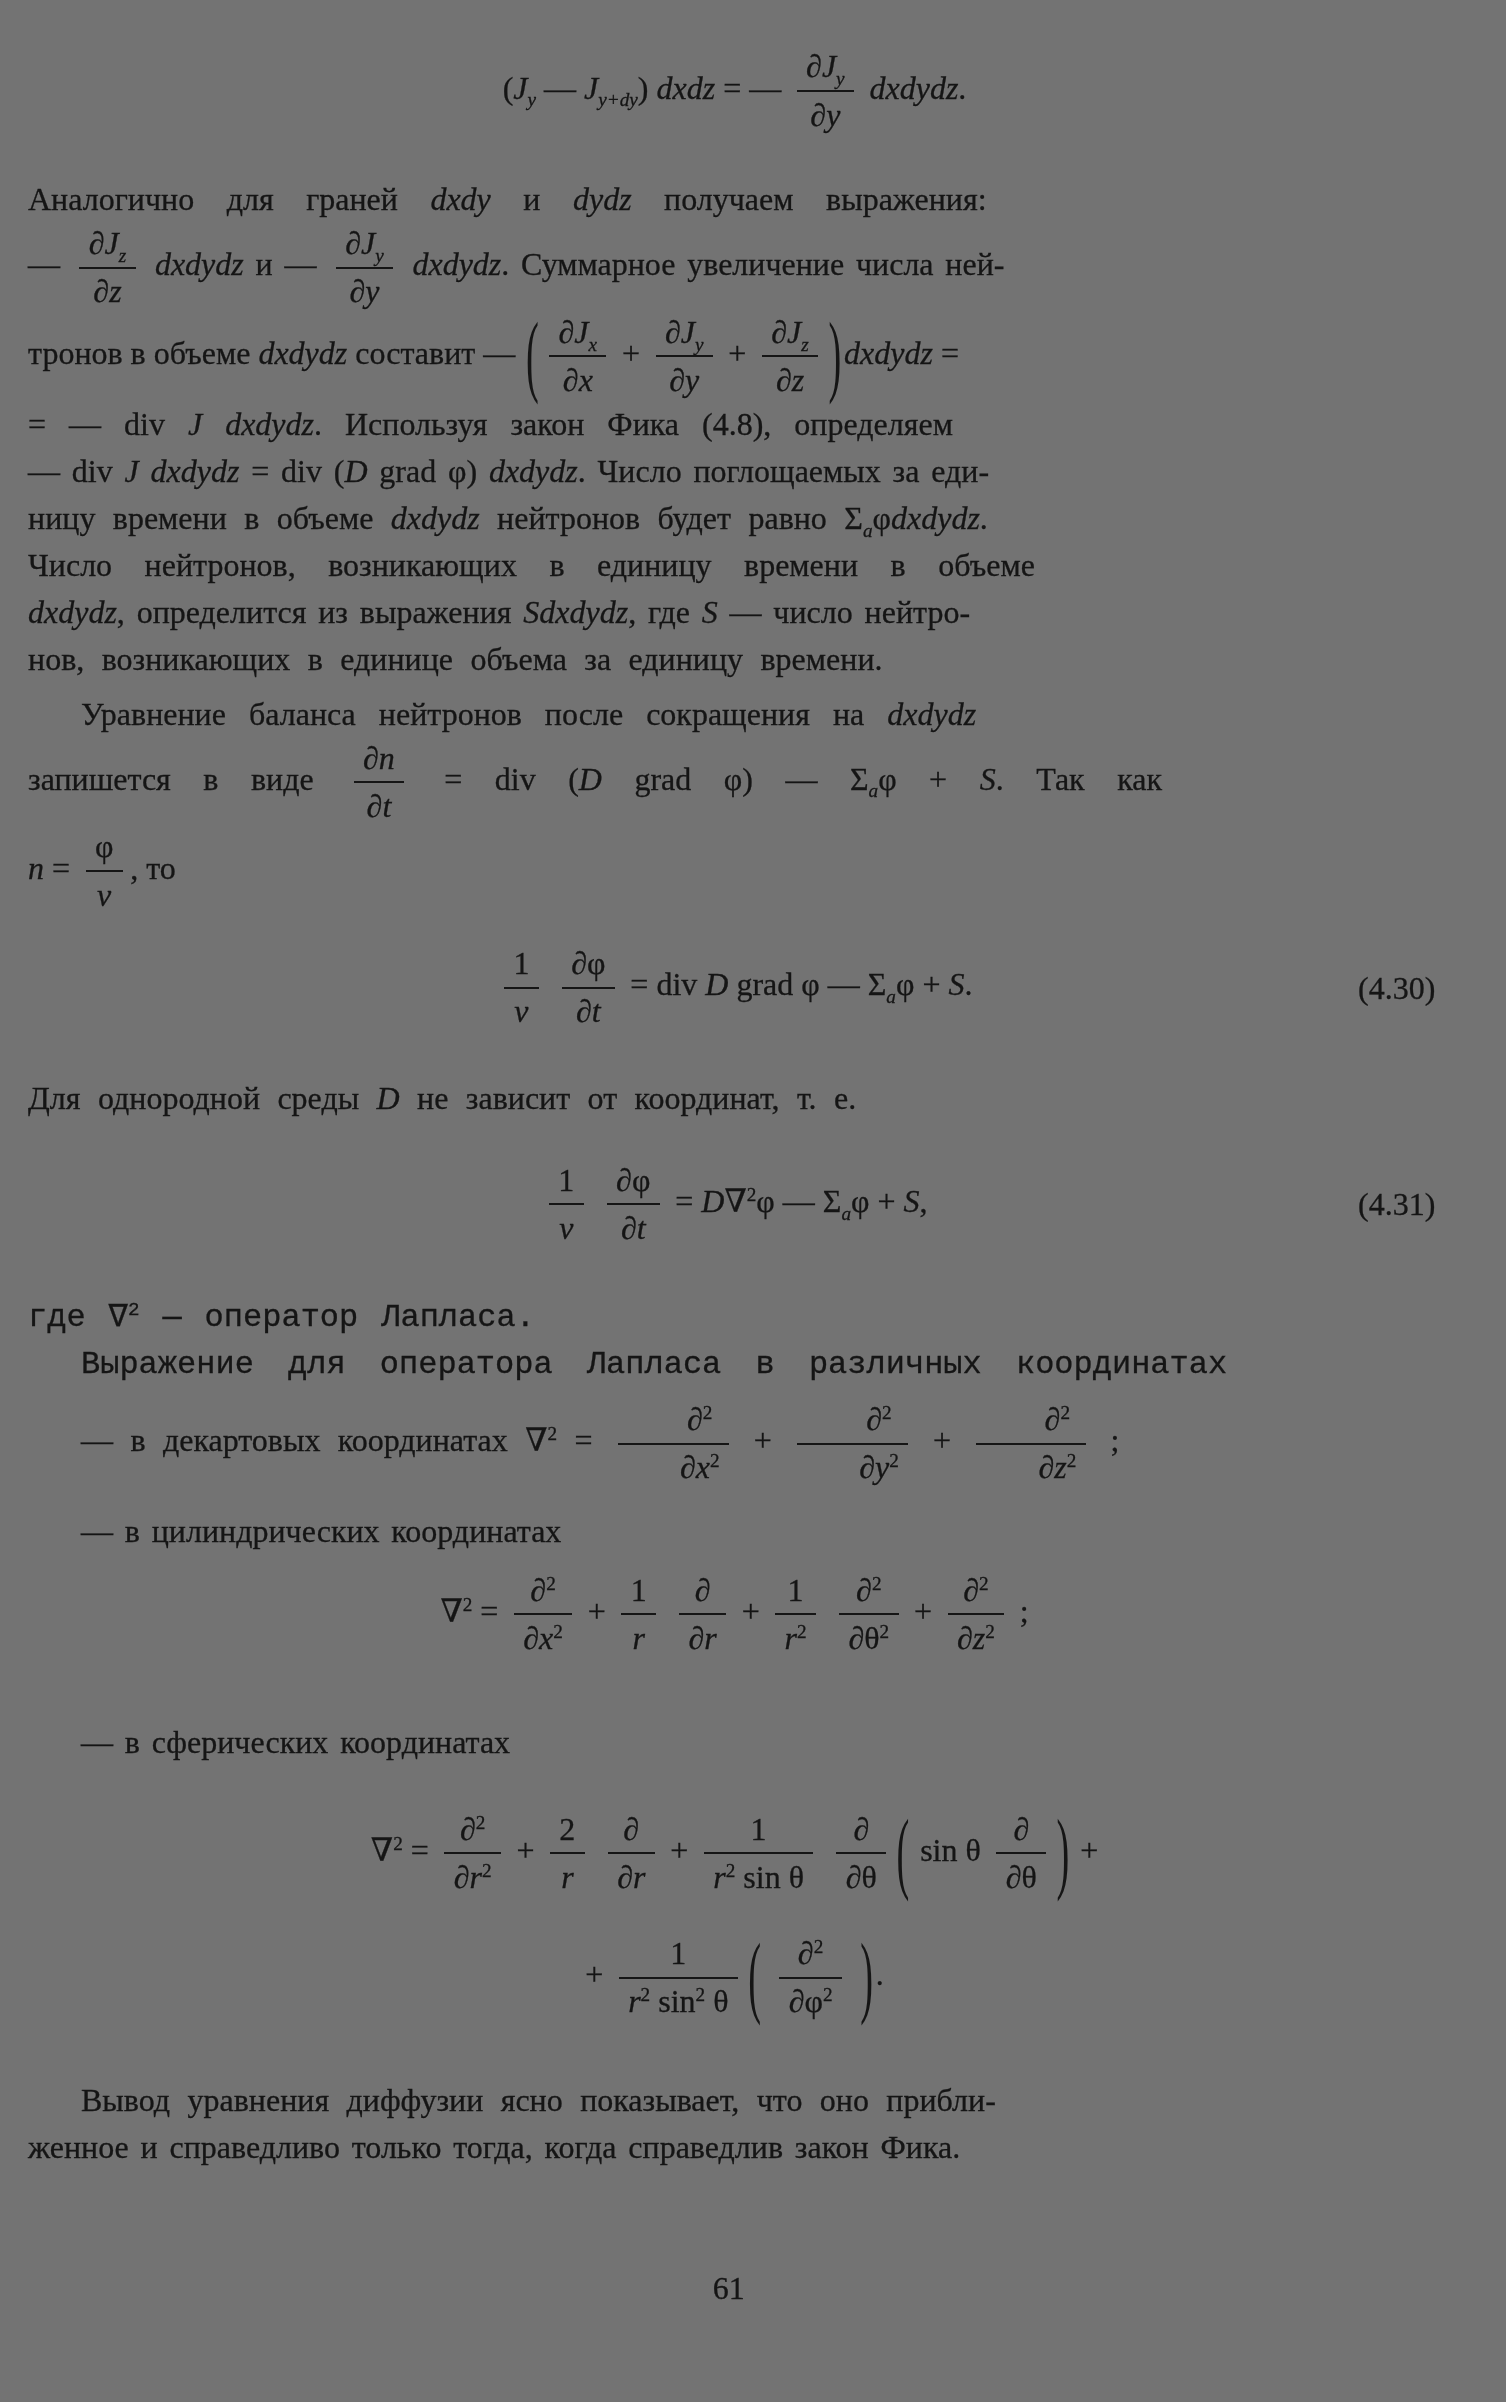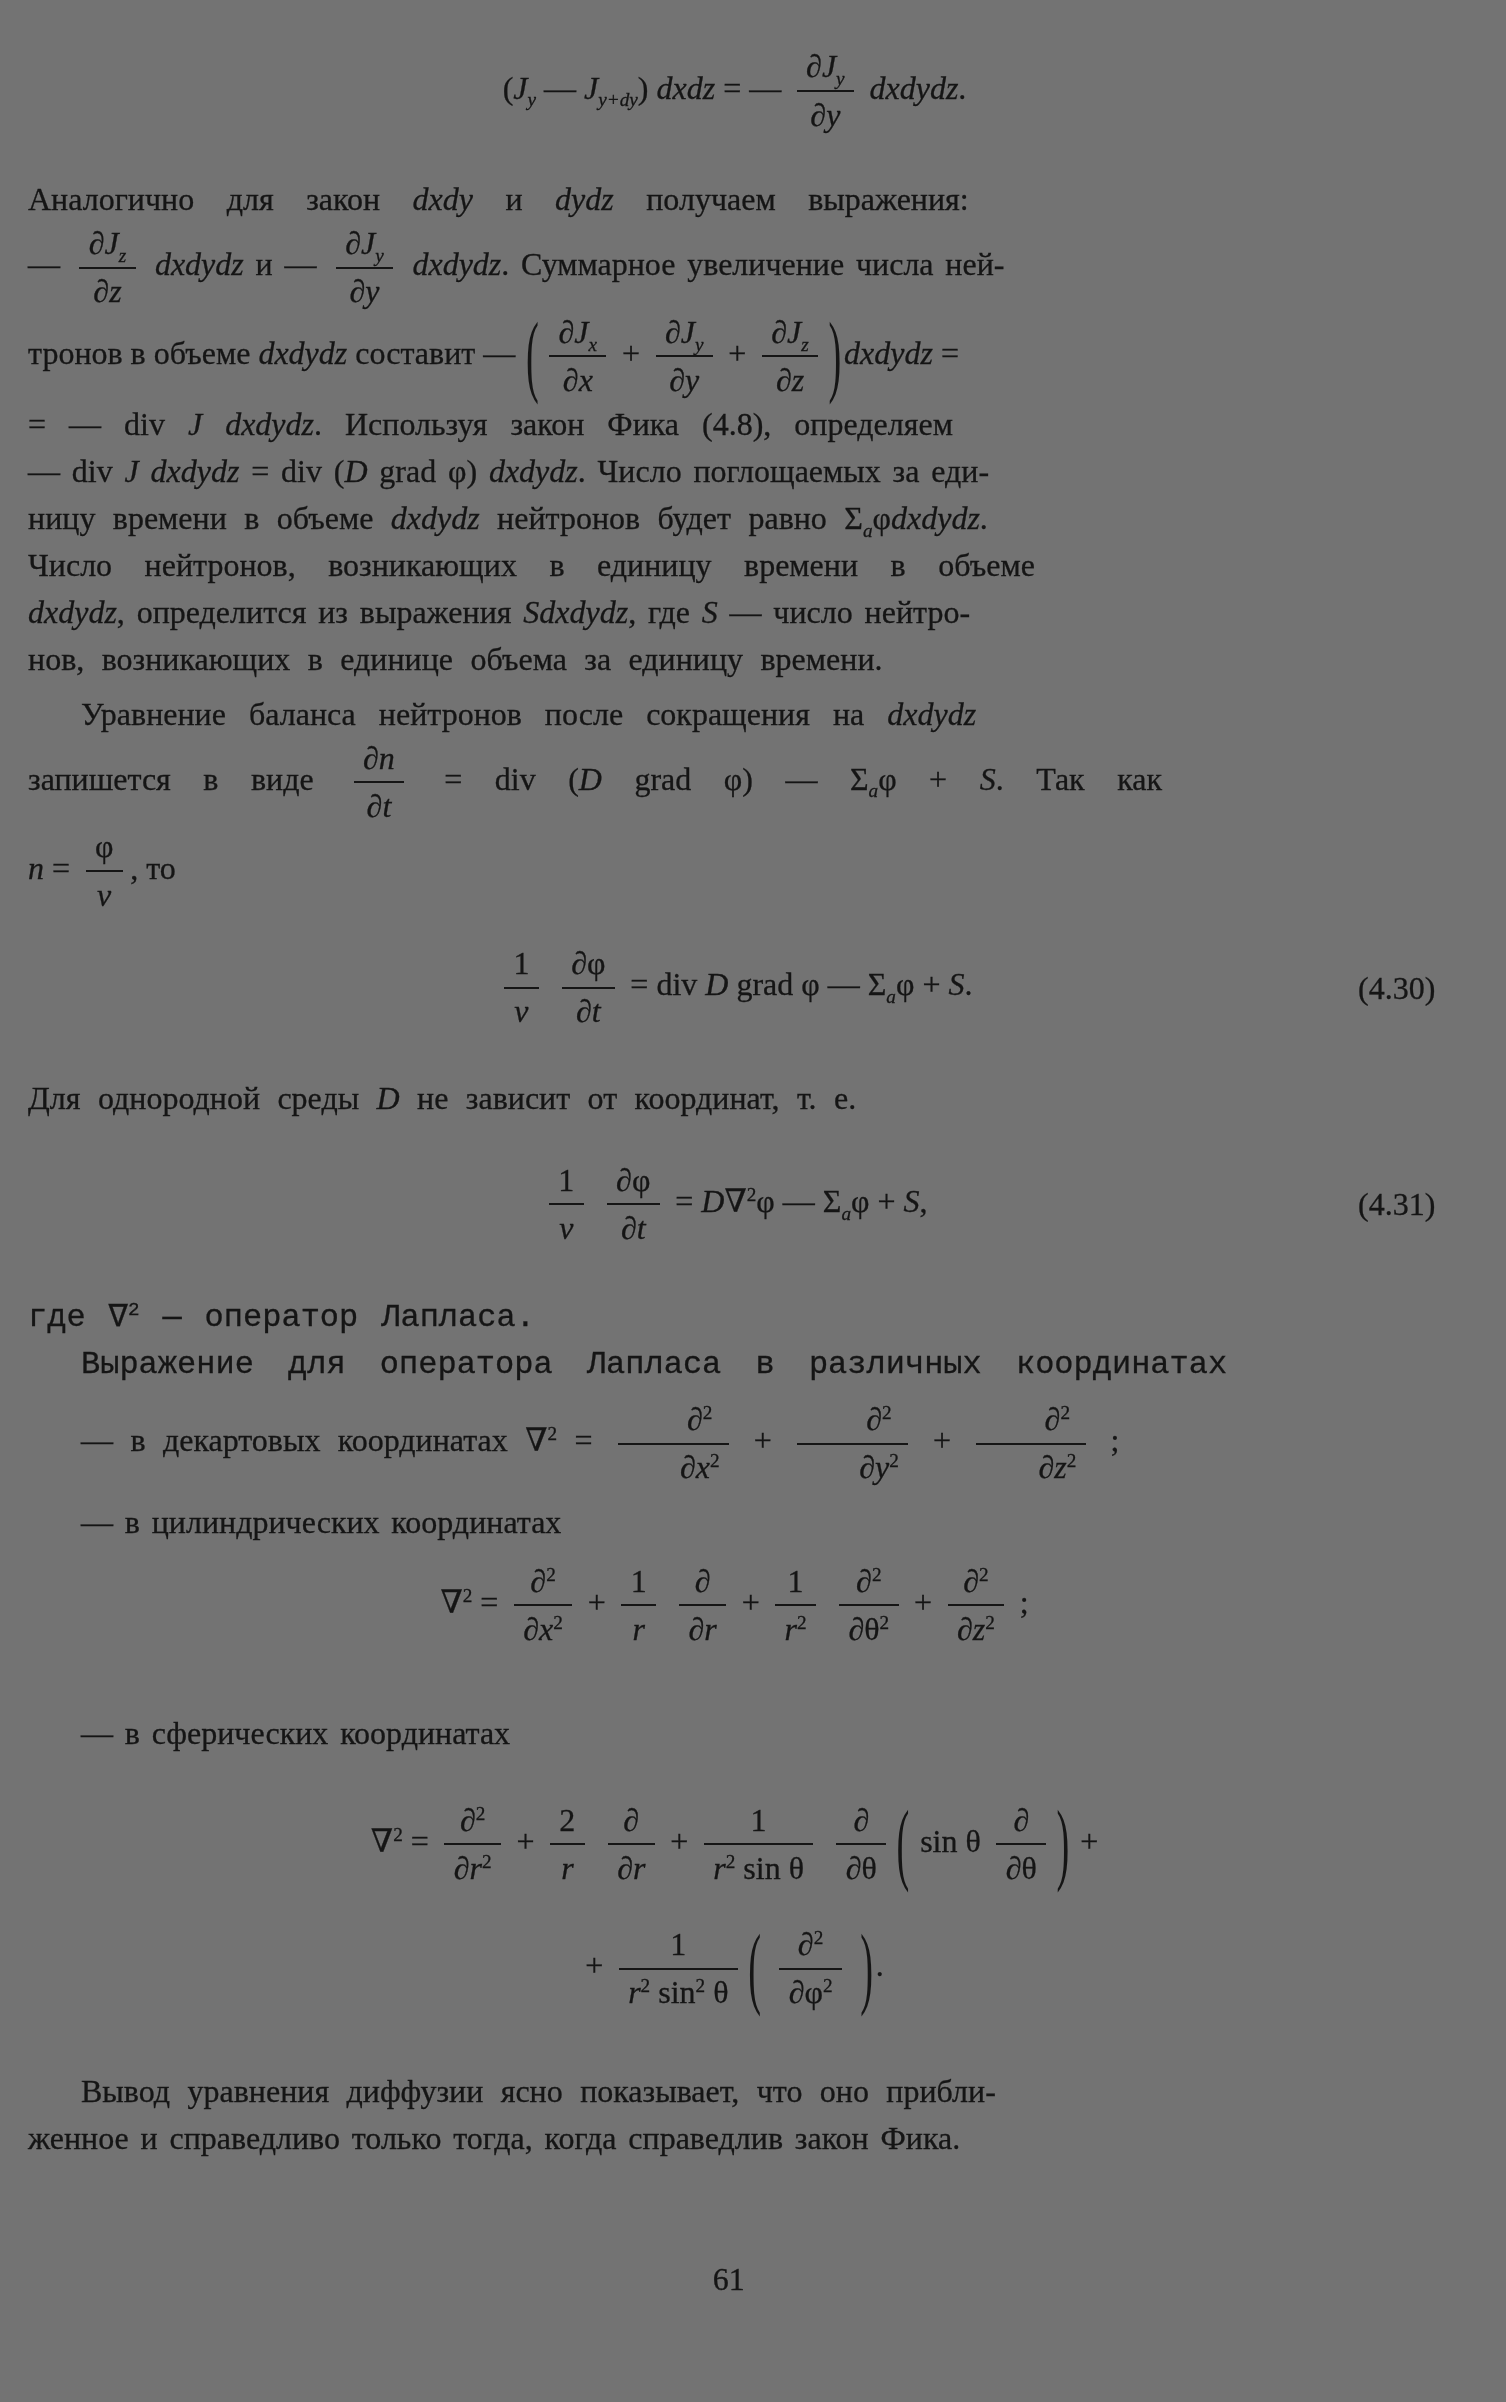--- a/index.html
+++ b/index.html
@@ -25,37 +25,37 @@
   .bigp{display:inline-block;transform:scaleY(2.35);transform-origin:50% 52%;font-size:1.2em;padding:0 2.8px;vertical-align:middle;-webkit-text-stroke:0;}
   .display-eq{position:relative;text-align:center;}
   .eq-num{position:absolute;right:5.6px;top:50%;transform:translateY(-50%);}
   #eq-top{margin:5.6px 0 41px;}
   #p1{margin:0;}
   #p2{margin-top:8px;}
   #eq430{margin:28px 0 43px;}
   #eq431{margin:38px 0 45px;}
   #p4{margin:0;font-family:Liberation Mono, monospace;}
   #cart-line{margin-top:11.3px;}
-  #cyl-label{margin-top:11px;}
+  #cyl-label{margin-top:20px;}
   #eqcyl{margin-top:15px;}
   #sph-label{margin-top:60px;}
   #eqsph1{margin-top:43px;}
   #eqsph2{margin-top:36px;}
   #p5{margin-top:55px;}
   .page-num{margin-top:94px;text-align:center;padding-right:11.3px;}
 </style>
 </head>
 <body>
 
 <div class="page">
 
   <div class="display-eq" id="eq-top"><span>(</span><i>J</i><sub><i>y</i></sub><span> — </span><i>J</i><sub><i>y+dy</i></sub><span>) </span><i>dxdz</i><span> = — </span><span class="frac"><span class="num"><span>∂</span><i>J</i><sub><i>y</i></sub></span><span class="den"><span>∂</span><i>y</i></span></span><span> </span><i>dxdydz</i><span>.</span></div>
 
   <div class="para" id="p1">
-    <div class="line ws-xl"><span>Аналогично для закон </span><i>dxdy</i><span> и </span><i>dydz</i><span> получаем выражения:</span></div>
+    <div class="line ws-xl"><span>Аналогично для граней </span><i>dxdy</i><span> и </span><i>dydz</i><span> получаем выражения:</span></div>
     <div class="line ws-sm"><span>— </span><span class="frac"><span class="num"><span>∂</span><i>J</i><sub><i>z</i></sub></span><span class="den"><span>∂</span><i>z</i></span></span><span> </span><i>dxdydz</i><span> и — </span><span class="frac"><span class="num"><span>∂</span><i>J</i><sub><i>y</i></sub></span><span class="den"><span>∂</span><i>y</i></span></span><span> </span><i>dxdydz</i><span>. Суммарное увеличение числа ней-</span></div>
     <div class="line"><span>тронов в объеме </span><i>dxdydz</i><span> составит — </span><span class="bigp">(</span><span class="frac"><span class="num"><span>∂</span><i>J</i><sub><i>x</i></sub></span><span class="den"><span>∂</span><i>x</i></span></span><span> + </span><span class="frac"><span class="num"><span>∂</span><i>J</i><sub><i>y</i></sub></span><span class="den"><span>∂</span><i>y</i></span></span><span> + </span><span class="frac"><span class="num"><span>∂</span><i>J</i><sub><i>z</i></sub></span><span class="den"><span>∂</span><i>z</i></span></span><span class="bigp">)</span><i>dxdydz</i><span> =</span></div>
     <div class="line ws-lg"><span>= — div </span><i>J</i><span> </span><i>dxdydz</i><span>. Используя закон Фика (4.8), определяем</span></div>
     <div class="line ws-sm"><span>— div </span><i>J</i><span> </span><i>dxdydz</i><span> = div (</span><i>D</i><span> grad φ) </span><i>dxdydz</i><span>. Число поглощаемых за еди-</span></div>
     <div class="line ws-md"><span>ницу времени в объеме </span><i>dxdydz</i><span> нейтронов будет равно Σ</span><sub><i>a</i></sub><span>φ</span><i>dxdydz</i><span>.</span></div>
     <div class="line ws-xl">Число нейтронов, возникающих в единицу времени в объеме</div>
     <div class="line ws-sm"><i>dxdydz</i><span>, определится из выражения </span><i>Sdxdydz</i><span>, где </span><i>S</i><span> — число нейтро-</span></div>
     <div class="line ws-md">нов, возникающих в единице объема за единицу времени.</div>
   </div>
 

